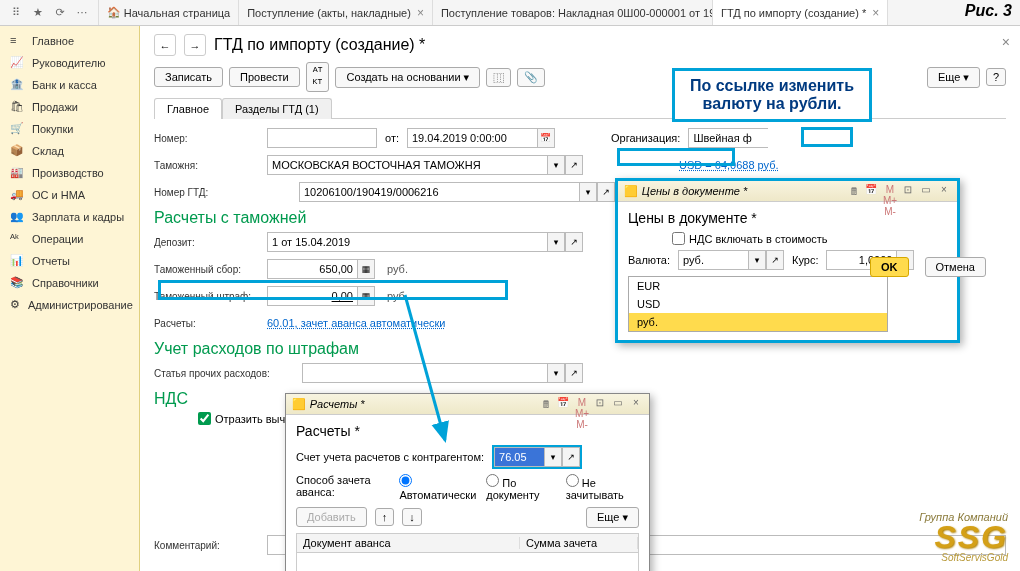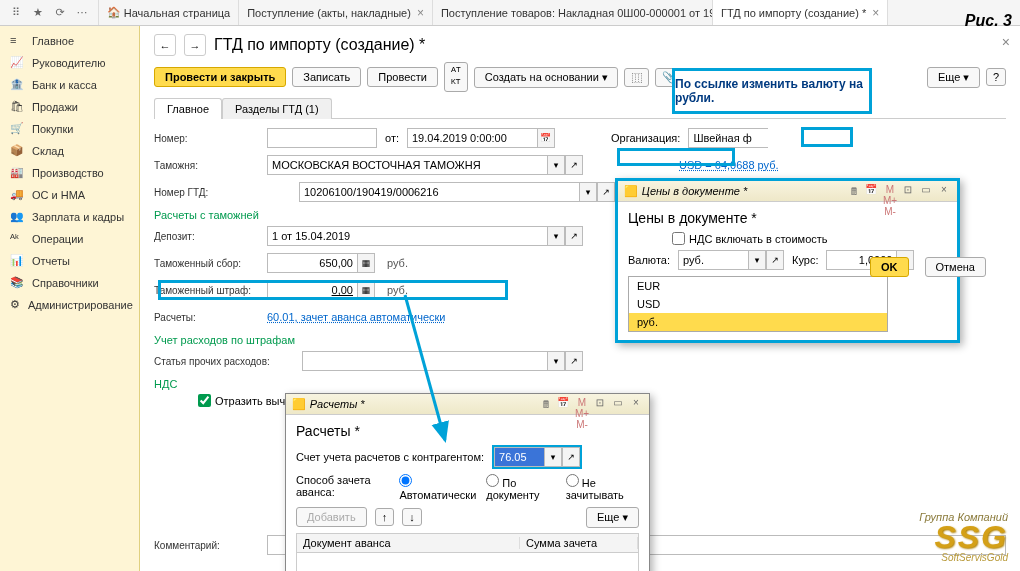--- a/index.html
+++ b/index.html
@@ -4,21 +4,21 @@
 <style>
 * { box-sizing: border-box; margin: 0; padding: 0; font-family: Arial, sans-serif; font-size: 11px; }
 body { background: #fff; width: 1020px; height: 571px; overflow: hidden; position: relative; }
 .topbar { display: flex; align-items: center; height: 26px; border-bottom: 1px solid #ccc; background: #f5f5f5; }
 .topicons { display: flex; gap: 6px; padding: 0 8px; align-items: center; height: 100%; border-right: 1px solid #ddd; }
 .topicons span { width: 16px; height: 16px; display: inline-flex; align-items: center; justify-content: center; color: #666; }
 .tabs { display: flex; flex: 1; height: 100%; }
 .tab { display: flex; align-items: center; padding: 0 8px; border-right: 1px solid #ddd; font-size: 11px; color: #333; max-width: 280px; overflow: hidden; white-space: nowrap; cursor: pointer; }
 .tab.active { background: #fff; }
 .tab .close { margin-left: 6px; color: #888; font-size: 12px; }
-.figlabel { position: absolute; top: 12px; right: 8px; font-size: 16px; font-weight: bold; font-style: italic; }
+.figlabel { position: absolute; top: 2px; right: 8px; font-size: 16px; font-weight: bold; font-style: italic; }
 .container { display: flex; height: calc(100% - 26px); }
 .sidebar { width: 140px; background: #fef5d5; border-right: 1px solid #e0d080; padding: 4px 0; }
 .side-item { display: flex; align-items: center; padding: 4px 10px; font-size: 11px; color: #333; cursor: pointer; gap: 8px; }
 .side-icon { width: 14px; height: 14px; display: inline-block; }
 .main { flex: 1; padding: 8px 14px; position: relative; overflow: hidden; }
 .doc-header { display: flex; align-items: center; gap: 8px; margin-bottom: 6px; }
 .navbtn { width: 22px; height: 22px; border: 1px solid #ccc; background: #fff; display: inline-flex; align-items: center; justify-content: center; cursor: pointer; border-radius: 3px; }
 .doc-title { font-size: 16px; }
 .close-doc { position: absolute; top: 8px; right: 10px; font-size: 14px; color: #888; cursor: pointer; }
 .toolbar { display: flex; gap: 6px; align-items: center; margin-bottom: 6px; }
@@ -27,27 +27,27 @@
 .btn.small { padding: 2px 6px; }
 .doc-tabs { display: flex; border-bottom: 1px solid #ccc; margin-bottom: 8px; }
 .doc-tab { padding: 4px 12px; border: 1px solid #ccc; border-bottom: none; background: #fff; margin-bottom: -1px; cursor: pointer; border-radius: 3px 3px 0 0; }
 .doc-tab.inactive { background: #f0f0f0; }
 .form-row { display: flex; align-items: center; margin-bottom: 5px; gap: 8px; min-height: 22px; }
 .form-label { width: 105px; font-size: 10px; color: #333; }
 .form-input { border: 1px solid #bbb; padding: 2px 4px; font-size: 11px; height: 20px; background: #fff; }
 .input-grp { display: flex; }
 .input-grp .form-input { border-right: none; }
 .input-grp .pick { width: 18px; height: 20px; border: 1px solid #bbb; background: #f4f4f4; display: inline-flex; align-items: center; justify-content: center; font-size: 9px; cursor: pointer; }
-.section-title { color: #009a4e; font-size: 11px; margin: 6px 0 4px 0; }
+.section-title { color: #009a4e; font-size: 16px; margin: 6px 0 4px 0; }
 .link { color: #0066cc; text-decoration: underline dotted; cursor: pointer; }
 .rub { color: #555; margin-left: 4px; font-size: 11px; }
 .chk { display: flex; align-items: center; gap: 4px; margin: 4px 0; padding-left: 44px; }
 .chk input { accent-color: #009a4e; }
 .highlight-box { border: 3px solid #00a2d8; position: absolute; pointer-events: none; z-index: 50; }
-.callout { position: absolute; border: 3px solid #00a2d8; background: #fff; padding: 6px 0; font-size: 12px; font-weight: bold; color: #003a80; z-index: 60; }
+.callout { position: absolute; border: 3px solid #00a2d8; background: #fff; padding: 6px 10px; font-size: 16px; font-weight: bold; color: #003a80; z-index: 60; text-align: center; }
 .popup { position: absolute; border: 1px solid #888; background: #fff; box-shadow: 3px 3px 8px rgba(0,0,0,0.3); z-index: 40; }
 .popup.outlined { border: 3px solid #00a2d8; }
 .popup-titlebar { display: flex; align-items: center; padding: 3px 6px; background: linear-gradient(#f8f4e0, #eee8c8); border-bottom: 1px solid #ccc; gap: 4px; }
 .popup-titlebar .t { flex: 1; font-size: 11px; font-style: italic; }
 .popup-titlebar .winbtn { width: 14px; height: 14px; font-size: 10px; text-align: center; color: #666; cursor: pointer; }
 .popup-body { padding: 8px 10px; }
 .popup-title2 { font-size: 14px; margin-bottom: 6px; }
 .dropdown-list { border: 1px solid #aaa; background: #fff; }
 .dropdown-list div { padding: 3px 8px; font-size: 11px; cursor: pointer; }
 .dropdown-list div.sel { background: #ffdb4d; }
@@ -148,21 +148,20 @@
 
   <div class="main">
     <span class="close-doc">×</span>
     <div class="doc-header">
       <span class="navbtn">←</span>
       <span class="navbtn">→</span>
       <span class="doc-title">ГТД по импорту (создание) *</span>
     </div>
 
     <div class="toolbar">
-      <button class="btn primary">Провести и закрыть</button>
       <button class="btn">Записать</button>
       <button class="btn">Провести</button>
       <button class="btn small">ᴬᵀ<br>ᴷᵀ</button>
       <button class="btn"><span>Создать на основании</span> ▾</button>
       <button class="btn small">⿲</button>
       <button class="btn small">📎</button>
       <span style="flex:1"></span>
       <button class="btn"><span>Еще</span> ▾</button>
       <button class="btn small">?</button>
     </div>

